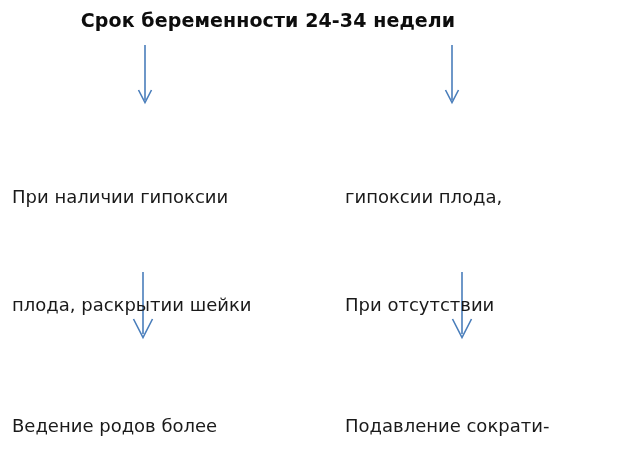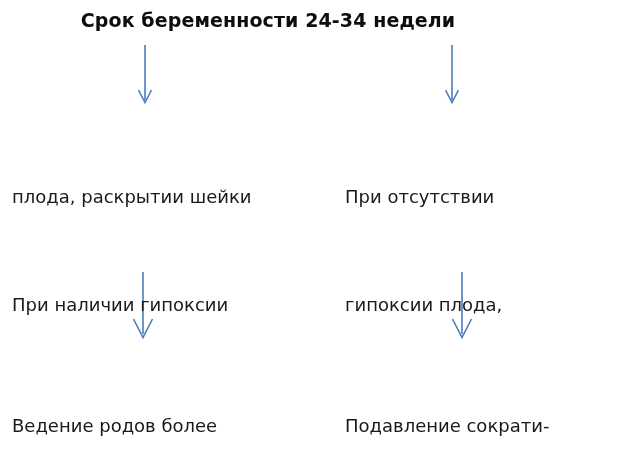--- a/index.html
+++ b/index.html
@@ -82,29 +82,29 @@
         <polyline points="133.5,319 143,337.5 152.5,319"></polyline>
       </g>
       <g>
         <line x1="462" y1="272" x2="462" y2="334"></line>
         <polyline points="452.5,319 462,337.5 471.5,319"></polyline>
       </g>
     </g>
   </svg>
 
   <div class="textblock col-left row-top">
+    <span class="ln">При наличии гипоксии</span>
     <span class="ln">плода, раскрытии шейки</span>
-    <span class="ln">При наличии гипоксии</span>
     
     
   </div>
 
   <div class="textblock col-right row-top">
+    <span class="ln">гипоксии плода,</span>
     <span class="ln">При отсутствии</span>
-    <span class="ln">гипоксии плода,</span>
     
     
   </div>
 
   <div class="textblock col-left row-bottom">
     <span class="ln">Ведение родов более</span>
     
     
     
   </div>

